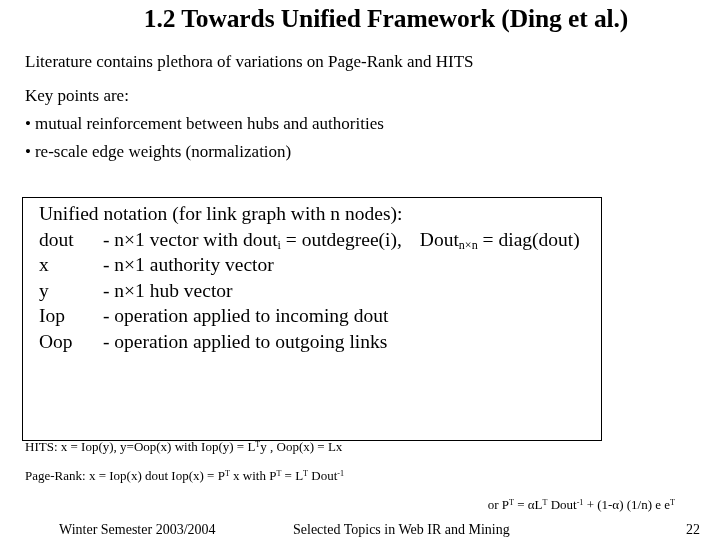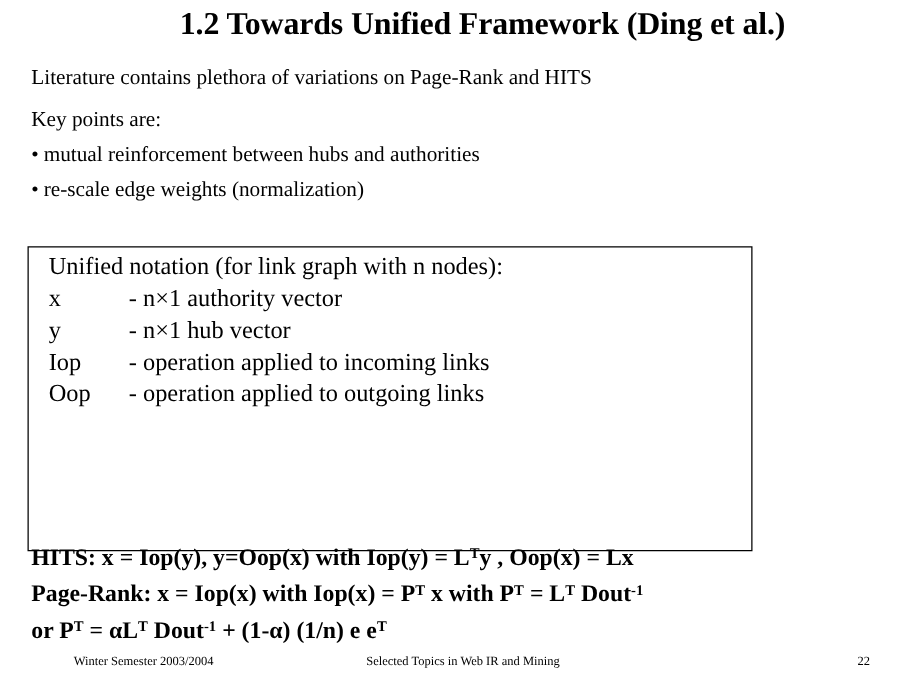--- a/index.html
+++ b/index.html
@@ -90,35 +90,34 @@
     line-height: 0;
   }
   .gap { display: inline-block; width: 18px; }
 
   
   .formulas {
     position: absolute;
     left: 25px;
     top: 432px;
     width: 680px;
-    font-size: 19px;
+    font-size: 13px;
     line-height: 29px;
-    font-weight: bold;
   }
   .formula-line { white-space: nowrap; }
-  .formula-line.centered { text-align: left; padding-right: 30px; }
+  .formula-line.centered { text-align: right; padding-right: 30px; }
 
   
   .footer {
     position: absolute;
     left: 0;
     top: 524px;
     width: 720px;
     height: 16px;
-    font-size: 10px;
+    font-size: 14px;
     line-height: 12px;
   }
   .footer-left {
     position: absolute;
     left: 59px;
     top: 0;
     white-space: nowrap;
   }
   .footer-center {
     position: absolute;
@@ -146,34 +145,35 @@
     <div class="line spaced">Key points are:</div>
     <div class="bullet-line"><span class="bullet-dot">•</span><span>mutual reinforcement between hubs and authorities</span></div>
     <div class="bullet-line"><span class="bullet-dot">•</span><span>re-scale edge weights (normalization)</span></div>
   </div>
 
   <div class="notation-box">
     <div class="notation-line">Unified notation (for link graph with n nodes):</div>
 
 
 
+    <div class="notation-line"><span class="sym">dout</span><span>- n×1 vector with dout</span><sub>i</sub><span> = outdegree(i),</span><span class="gap"></span><span>Dout</span><sub>n×n</sub><span> = diag(dout)</span></div>
 
     <div class="notation-line"><span class="sym">x</span><span>- n×1 authority vector</span></div>
 
     <div class="notation-line"><span class="sym">y</span><span>- n×1 hub vector</span></div>
 
-    <div class="notation-line"><span class="sym">Iop</span><span>- operation applied to incoming links</span></div>
+    <div class="notation-line"><span class="sym">Iop</span><span>- operation applied to incoming dout</span></div>
 
     <div class="notation-line"><span class="sym">Oop</span><span>- operation applied to outgoing links</span></div>
   </div>
 
   <div class="formulas">
     <div class="formula-line"><span>HITS: x = Iop(y), y=Oop(x) with Iop(y) = L</span><sup>T</sup><span>y , Oop(x) = Lx</span></div>
 
-    <div class="formula-line"><span>Page-Rank: x = Iop(x) with Iop(x) = P</span><sup>T</sup><span> x with P</span><sup>T</sup><span> = L</span><sup>T</sup><span> Dout</span><sup>-1</sup></div>
+    <div class="formula-line"><span>Page-Rank: x = Iop(x) dout Iop(x) = P</span><sup>T</sup><span> x with P</span><sup>T</sup><span> = L</span><sup>T</sup><span> Dout</span><sup>-1</sup></div>
 
     <div class="formula-line centered"><span>or P</span><sup>T</sup><span> = αL</span><sup>T</sup><span> Dout</span><sup>-1</sup><span> + (1-α) (1/n) e e</span><sup>T</sup></div>
   </div>
 
   <div class="footer">
     <div class="footer-left">Winter Semester 2003/2004</div>
     <div class="footer-center">Selected Topics in Web IR and Mining</div>
     <div class="footer-right">22</div>
   </div>
 

